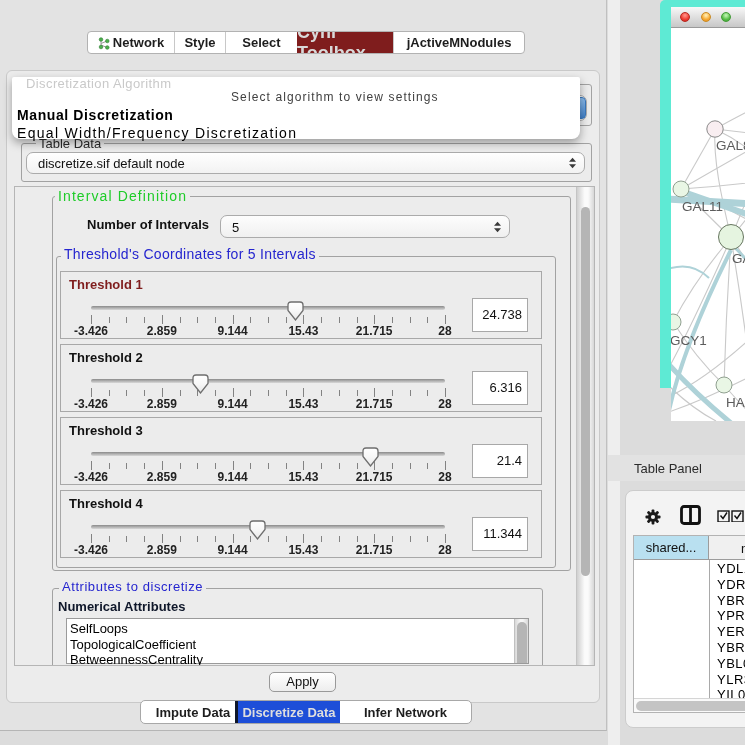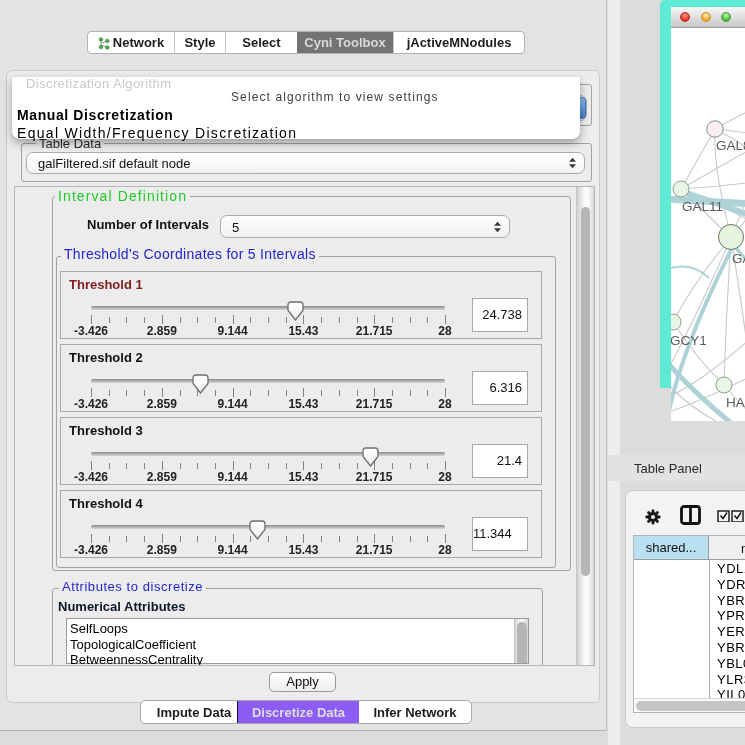--- a/index.html
+++ b/index.html
@@ -24,41 +24,41 @@
         <path d="M3,3.5 L3,11 M3,7.5 L9,5 M3,9 L9,11.5" stroke="#9a9a9a" stroke-width="1"></path>
         <circle cx="3" cy="3.5" r="1.8" fill="#4cae4c" stroke="#2e7d32" stroke-width="0.6"></circle>
         <circle cx="3" cy="11" r="1.8" fill="#4cae4c" stroke="#2e7d32" stroke-width="0.6"></circle>
         <circle cx="9.3" cy="5" r="1.8" fill="#4cae4c" stroke="#2e7d32" stroke-width="0.6"></circle>
         <circle cx="9.3" cy="11.5" r="1.8" fill="#4cae4c" stroke="#2e7d32" stroke-width="0.6"></circle>
       </svg>
       <span style="font-size:13px;font-weight:bold;color:#1d1d1d;">Network</span>
     </div>
     <div style="width:51px;height:100%;display:flex;align-items:center;justify-content:center;border-right:1px solid #c8c8c8;font-size:13px;font-weight:bold;color:#1d1d1d;">Style</div>
     <div style="width:71px;height:100%;display:flex;align-items:center;justify-content:center;font-size:13px;font-weight:bold;color:#1d1d1d;">Select</div>
-    <div style="width:96px;height:100%;display:flex;align-items:center;justify-content:center;background:#737373;font-size:13px;font-weight:bold;color:#d9d9d9;">Cyni Toolbox</div>
+    <div style="width:96px;height:100%;display:flex;align-items:center;justify-content:center;background:#7f1d1d;font-size:18px;font-weight:bold;color:#d9d9d9;">Cyni Toolbox</div>
     <div style="flex:1;height:100%;display:flex;align-items:center;justify-content:center;border-left:1px solid #c8c8c8;font-size:13px;font-weight:bold;color:#1d1d1d;">jActiveMNodules</div>
   </div>
 
   <div class="abs" style="left:6px;top:70px;width:594px;height:633px;background:#ececec;border:1px solid #c9c9c9;border-radius:6px;"></div>
 
   <div class="grpbox" style="left:21px;top:84px;width:571px;height:42px;"></div>
 
   <div class="combo" style="left:26px;top:95px;width:561px;height:26px;">
     <div class="abs" style="right:0;top:1px;width:19px;height:22px;border-radius:4px;background:linear-gradient(#8cbcec,#4180c8);border:1.5px solid #3a78bd;">
       <svg width="17" height="21" viewBox="0 0 17 21">
           <path d="M8.5,4 L11.5,8 L5.5,8 Z" fill="#fff"></path>
           <path d="M8.5,17 L5.5,13 L11.5,13 Z" fill="#fff"></path>
         </svg>
     </div>
   </div>
 
   <div class="grpbox" style="left:21px;top:143px;width:571px;height:39px;"></div>
   <div class="grplabel" style="left:36px;top:136px;color:#2b2b2b;">Table Data</div>
   <div class="combo" style="left:26px;top:152px;width:559px;height:22px;">
-    <div class="ctext">galFiltered.sif default node</div>
+    <div class="ctext">discretize.sif default node</div>
     <svg class="arrows" viewBox="0 0 9 12">
         <path d="M4.5,0.8 L8,4.8 L1,4.8 Z" fill="#3a3a3a"></path>
         <path d="M4.5,11.2 L1,7.2 L8,7.2 Z" fill="#3a3a3a"></path>
       </svg>
   </div>
 
   <div class="abs" style="left:14px;top:186px;width:581px;height:480px;border:1px solid #b5b5b5;background:#ececec;overflow:hidden;">
 
     <div class="abs" style="left:37px;top:9px;width:519px;height:375px;border:1px solid #a2a2a2;border-radius:3px;"></div>
     <div class="abs" style="left:40px;top:1px;font-size:14px;letter-spacing:1.1px;color:#1ecc28;background:#ececec;padding:0 3px;">Interval Definition</div>
@@ -235,21 +235,21 @@
           <svg class="abs" style="left:187.9px;top:29px;" width="17" height="20" viewBox="0 0 17 20">
             <path d="M1,4 Q1,1 4,1 L13,1 Q16,1 16,4 L16,9.5 L8.5,19 L1,9.5 Z" fill="url(#thg3)" stroke="#6e6e6e" stroke-width="1.3"></path>
             <defs>
               <linearGradient id="thg3" x1="0" y1="0" x2="0" y2="1">
                 <stop offset="0" stop-color="#ffffff"></stop>
                 <stop offset="0.5" stop-color="#f7f7f7"></stop>
                 <stop offset="1" stop-color="#e8e8e8"></stop>
               </linearGradient>
             </defs>
           </svg>
-          <div class="abs" style="left:411px;top:26px;width:56px;height:34px;background:#fff;border:1px solid #a8a8a8;font-size:13px;color:#111;line-height:32px;padding-right:5px;">11.344</div>
+          <div class="abs" style="left:411px;top:26px;width:56px;height:34px;background:#fff;border:1px solid #a8a8a8;font-size:13px;color:#111;text-align:right;line-height:32px;padding-right:5px;">11.344</div>
         </div>
       </div>
 
     <div class="abs" style="left:37px;top:401px;width:491px;height:96px;border:1px solid #a2a2a2;border-radius:3px;"></div>
     <div class="abs" style="left:44px;top:392px;font-size:13px;letter-spacing:0.55px;color:#2525cf;background:#ececec;padding:0 3px;">Attributes to discretize</div>
     <div class="abs" style="left:43px;top:412px;font-size:13px;font-weight:bold;color:#0f172a;">Numerical Attributes</div>
     <div class="abs" style="left:51px;top:431px;width:463px;height:46px;background:#ffffff;border:1px solid #9a9a9a;">
       <div style="font-size:13px;color:#000;padding:2px 0 0 3px;line-height:15.5px;">SelfLoops<br>TopologicalCoefficient<br>BetweennessCentrality</div>
       <div class="abs" style="right:0;top:0;width:14px;height:44px;background:linear-gradient(90deg,#d8d8d8,#f6f6f6 40%,#f6f6f6 60%,#d8d8d8);border-left:1px solid #c0c0c0;">
         <div class="abs" style="left:1.5px;top:3px;width:10px;height:41px;background:#b5b5b5;border-radius:5px 5px 0 0;"></div>
@@ -257,22 +257,22 @@
     </div>
 
     <div class="abs" style="right:0;top:0;width:18px;height:478px;background:linear-gradient(90deg,#cfcfcf,#fbfbfb 45%,#fbfbfb 65%,#d7d7d7);border-left:1px solid #c4c4c4;">
       <div class="abs" style="left:4px;top:20px;width:9px;height:369px;background:#b5b5b5;border-radius:5px;"></div>
     </div>
   </div>
 
   <div class="abs" style="left:269px;top:672px;width:67px;height:20px;background:linear-gradient(#ffffff,#ededed);border:1px solid #999999;border-radius:5px;text-align:center;font-size:13px;color:#111;line-height:18px;">Apply</div>
 
   <div class="abs" style="left:140px;top:700px;width:332px;height:24px;background:#ffffff;border:1px solid #a8a8a8;border-radius:5px;overflow:hidden;display:flex;">
-    <div style="width:97px;display:flex;align-items:center;justify-content:center;border-right:1px solid #0f172a;font-size:13px;font-weight:600;color:#1d1d1d;padding-left:10px;">Impute Data</div>
-    <div style="width:121px;display:flex;align-items:center;justify-content:center;background:#8b5cf6;font-size:13px;font-weight:600;color:#dedede;">Discretize Data</div>
+    <div style="width:97px;display:flex;align-items:center;justify-content:center;border-right:3px solid #0f172a;font-size:13px;font-weight:600;color:#1d1d1d;padding-left:10px;">Impute Data</div>
+    <div style="width:102px;display:flex;align-items:center;justify-content:center;background:#1d4ed8;font-size:13px;font-weight:600;color:#dedede;">Discretize Data</div>
     <div style="flex:1;display:flex;align-items:center;justify-content:center;font-size:13px;font-weight:600;color:#1d1d1d;">Infer Network</div>
   </div>
 </div>
 
 <div class="abs" style="left:12px;top:77px;width:568px;height:62px;background:#ffffff;border-radius:2px 2px 8px 8px;box-shadow:0 4px 10px rgba(0,0,0,0.35);"></div>
 <div class="abs" style="left:26px;top:76px;font-size:13px;letter-spacing:0.4px;color:#c9c9c9;">Discretization Algorithm</div>
 <div class="abs" style="left:231px;top:90px;font-size:12px;letter-spacing:1.1px;color:#404040;">Select algorithm to view settings</div>
 <div class="abs" style="left:17px;top:107px;font-size:14px;letter-spacing:0.6px;font-weight:bold;color:#000;">Manual Discretization</div>
 <div class="abs" style="left:17px;top:125px;font-size:14px;letter-spacing:1.3px;color:#000;">Equal Width/Frequency Discretization</div>
 

